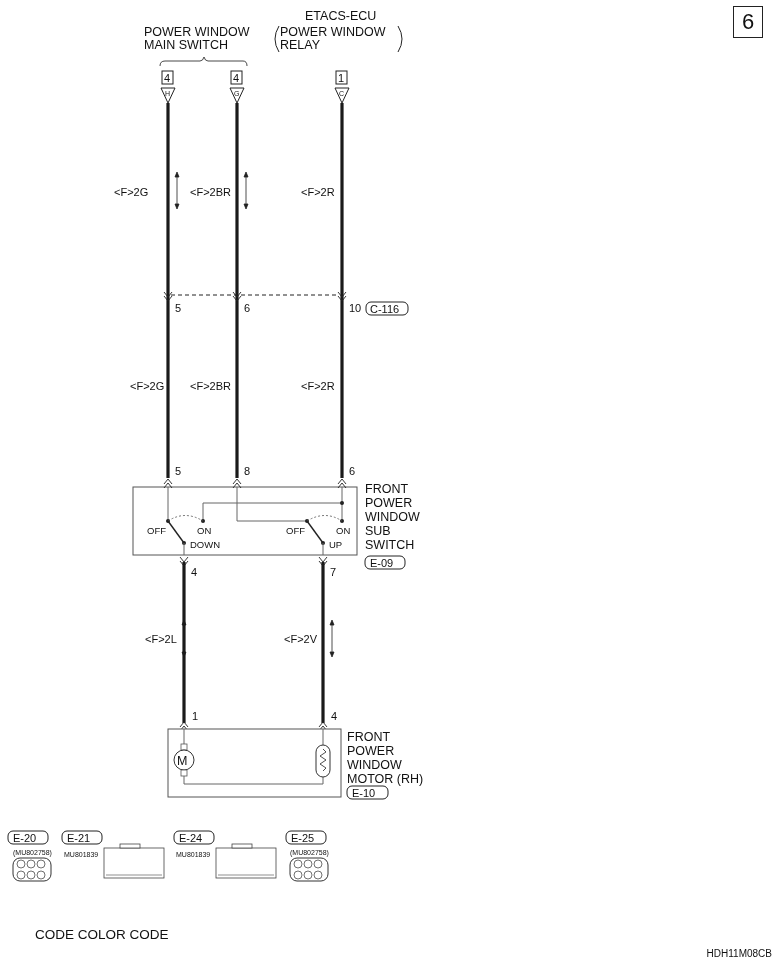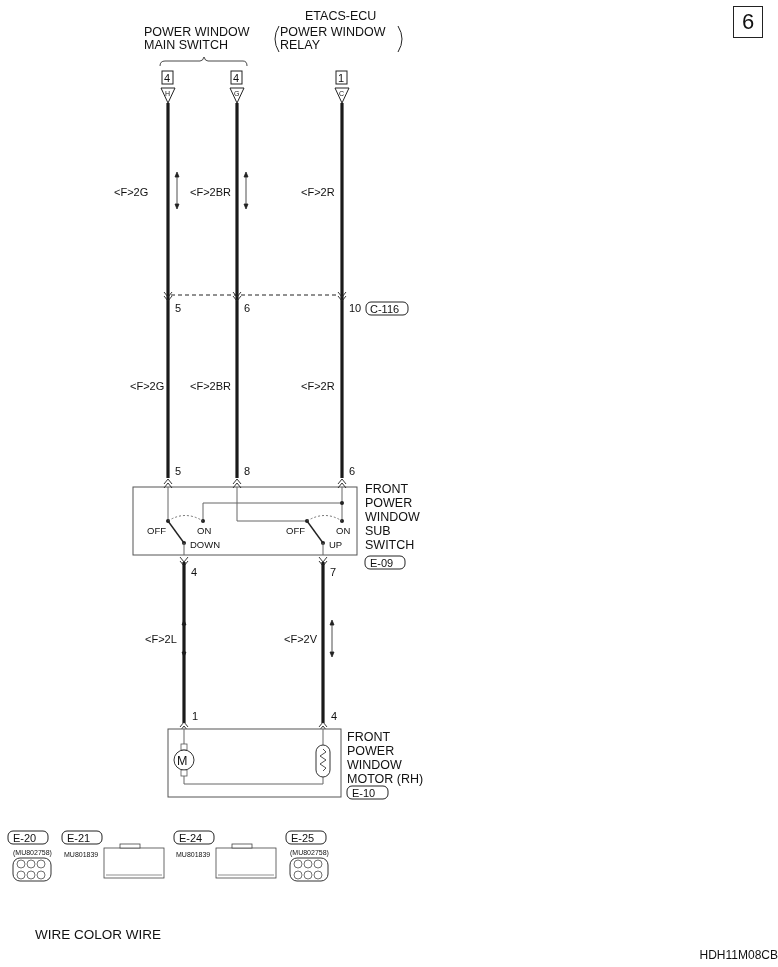--- a/index.html
+++ b/index.html
@@ -4,21 +4,21 @@
 <style>
   html, body { margin: 0; padding: 0; background: #ffffff; }
   body { width: 778px; height: 967px; position: relative; overflow: hidden; font-family: "Liberation Sans", sans-serif; color: #111; }
   svg { position: absolute; left: 0; top: 0; }
   .lbl { font-family: "Liberation Sans", sans-serif; font-size: 12.5px; fill: #111; }
   .cond { font-family: "Liberation Sans", sans-serif; font-size: 11px; fill: #111; }
   .narrow { font-family: "Liberation Sans", sans-serif; font-size: 11px; fill: #111; }
   .tiny { font-family: "Liberation Sans", sans-serif; font-size: 7px; fill: #111; }
   .legend { position: absolute; left: 35px; top: 901px; font-size: 13.5px; line-height: 13.5px; white-space: pre; }
   .legend div { white-space: pre; }
-  .code { position: absolute; right: 0; top: 948px; font-size: 12px; margin-left: 8px; }
+  .code { position: absolute; right: 6px; top: 948px; font-size: 10px; margin-left: 8px; }
   .page-box { position: absolute; left: 733px; top: 6px; width: 28px; height: 30px; border: 1.4px solid #222; font-size: 22px; text-align: center; line-height: 30px; }
 </style>
 </head>
 <body>
 
 <div class="page-box">6</div>
 
 <svg width="778" height="967" viewBox="0 0 778 967" xmlns="http://www.w3.org/2000/svg">
 
   <g>
@@ -219,17 +219,17 @@
         <circle cx="308" cy="864" r="4"></circle>
         <circle cx="318" cy="864" r="4"></circle>
       <circle cx="298" cy="875" r="4"></circle>
         <circle cx="308" cy="875" r="4"></circle>
         <circle cx="318" cy="875" r="4"></circle>
     </g>
   </g>
 </svg>
 
 <div class="legend">
-  <div>WIRE COLOR WIRE</div>
+  <div>CODE COLOR CODE</div>
   
   
 </div>
 <div class="code">HDH11M08CB</div>
 
 </body></html>

